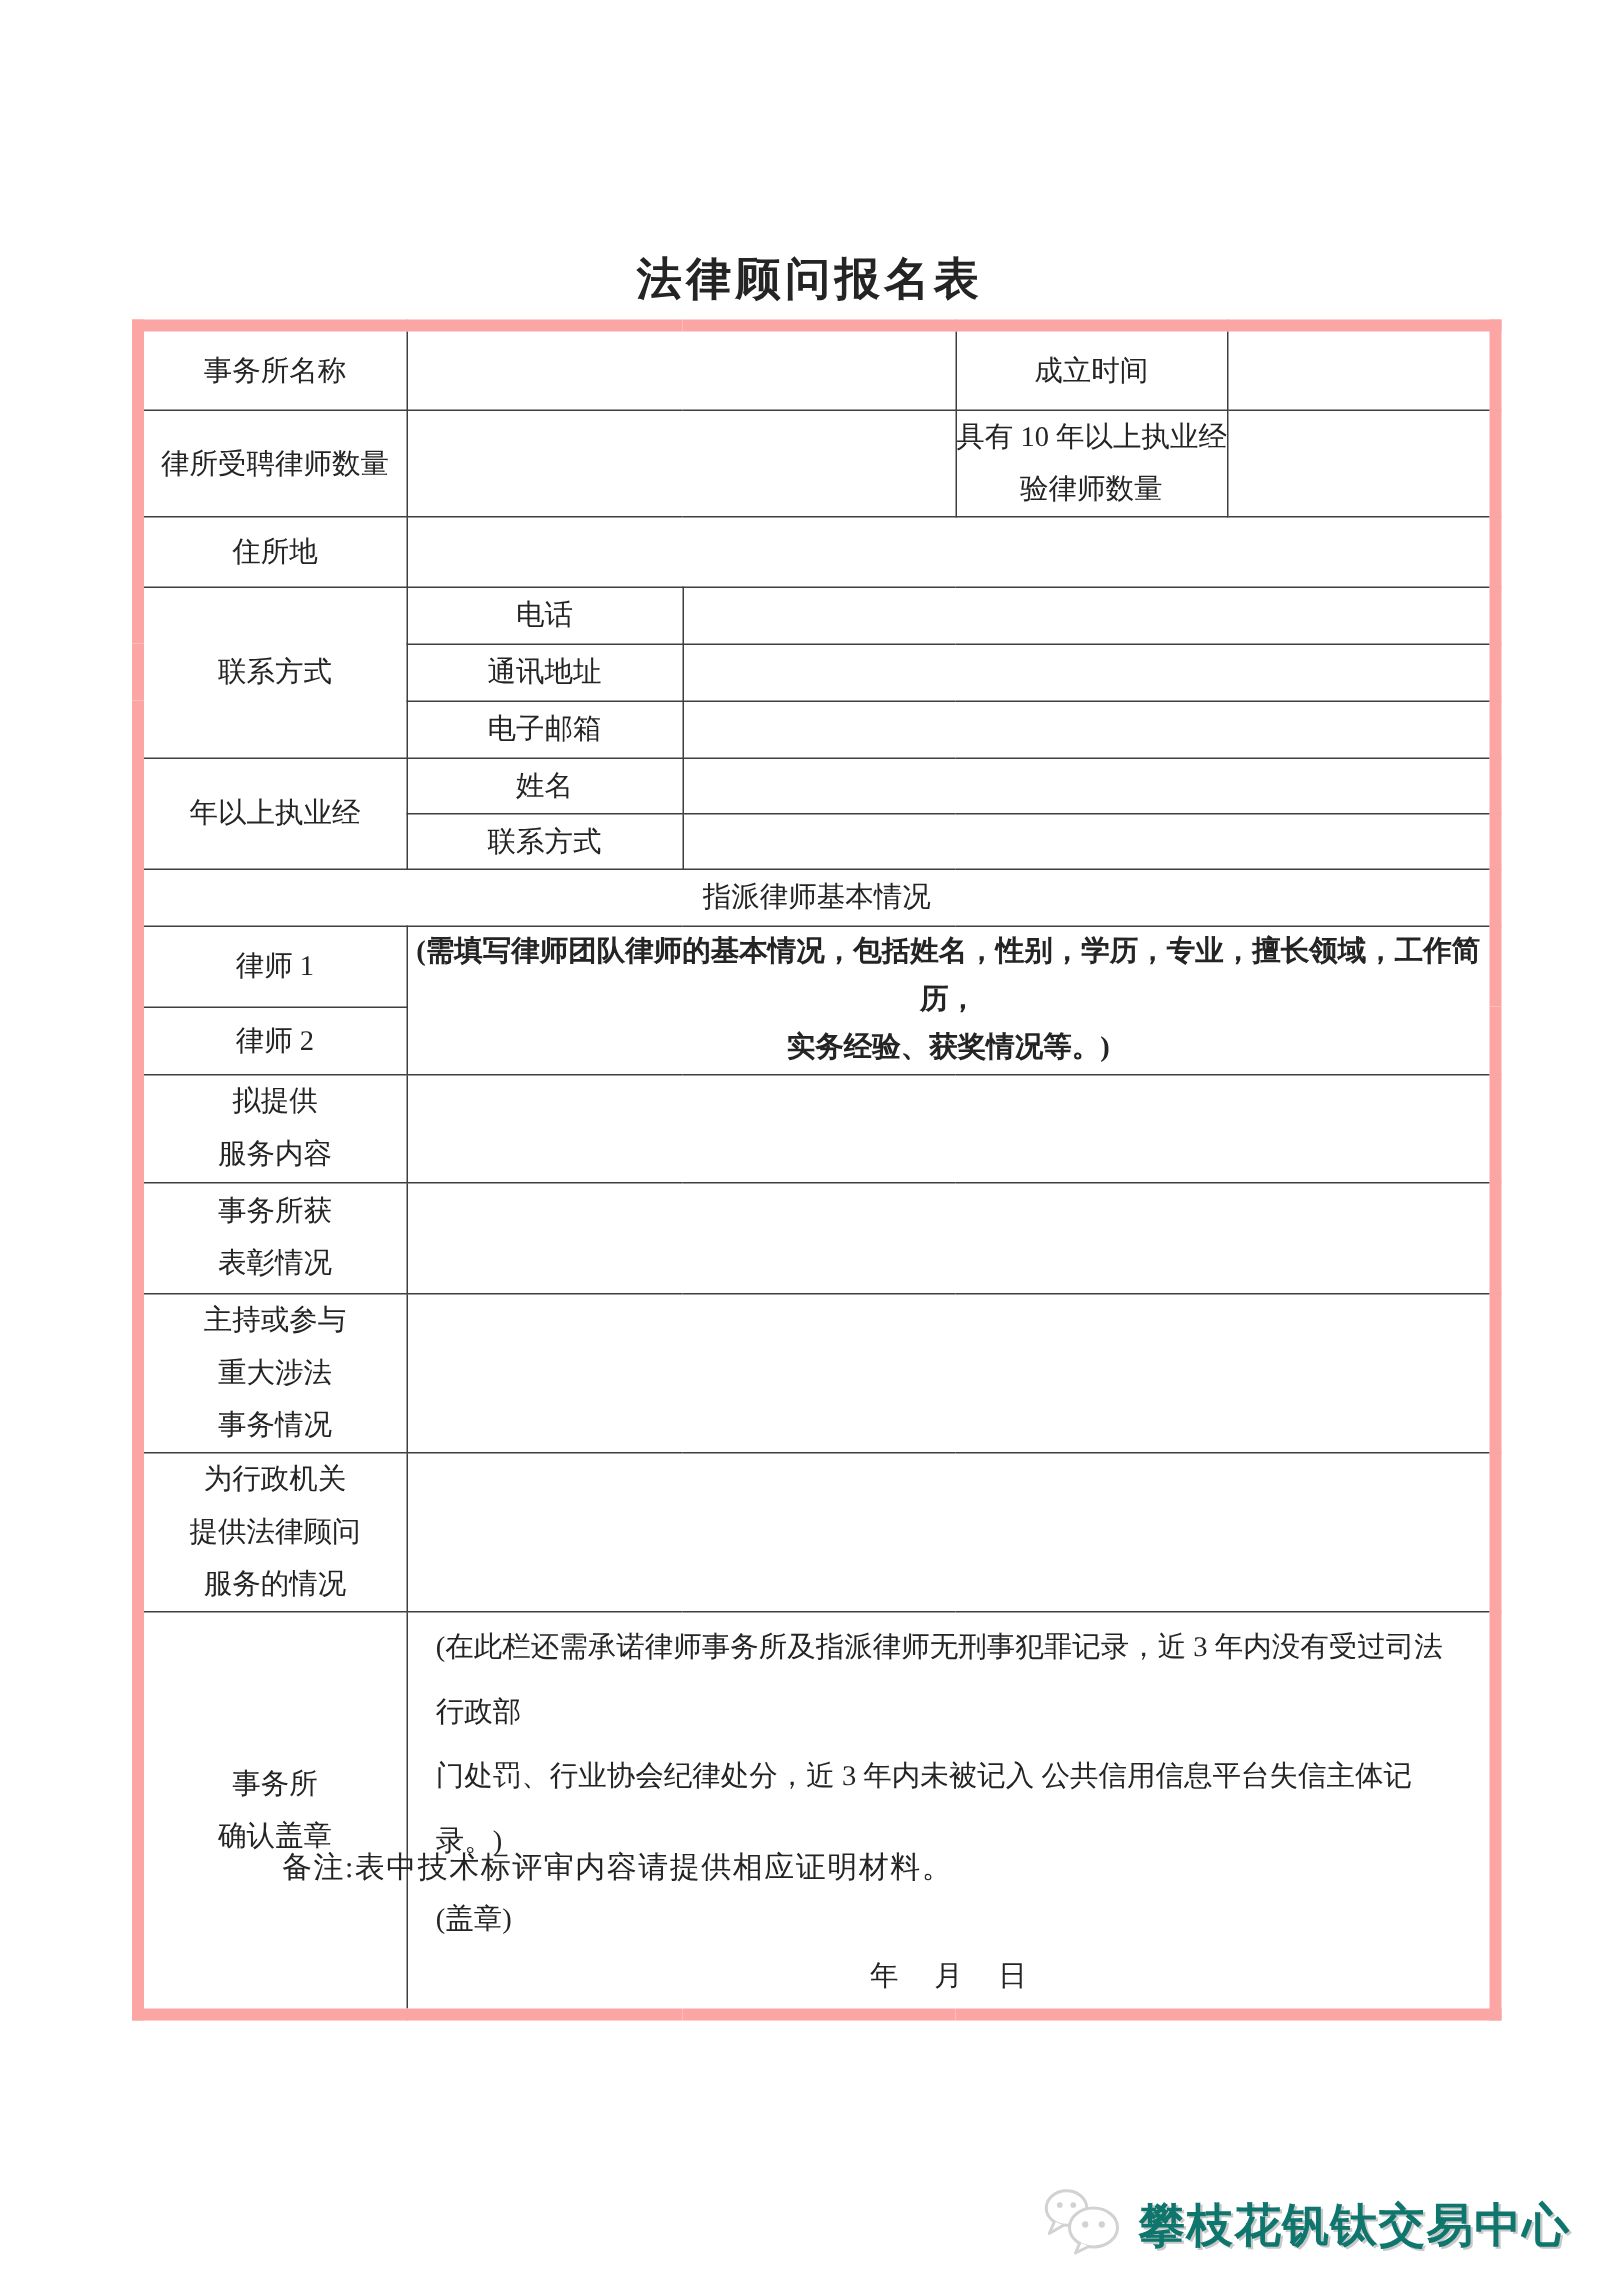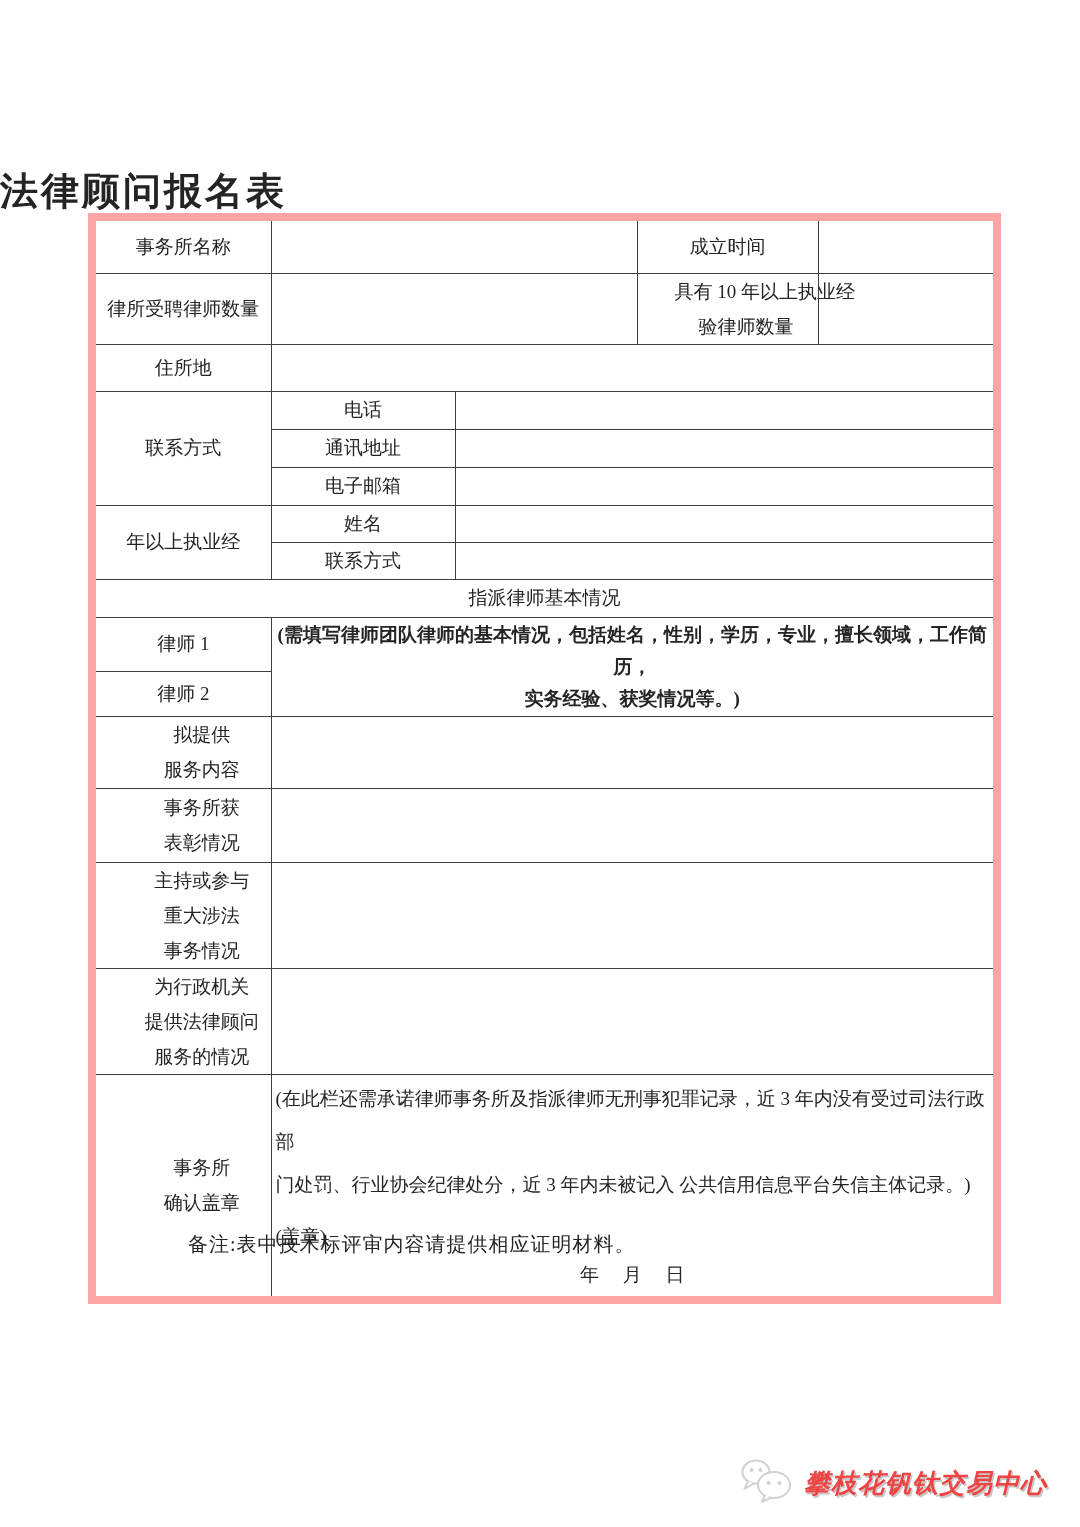--- a/index.html
+++ b/index.html
@@ -10,21 +10,22 @@
     position: relative;
     font-family: "Liberation Serif", "DejaVu Serif", serif;
     color: #242424;
     overflow: hidden;
   }
   .doc-title {
     position: absolute;
     top: 166px;
     left: 0;
     width: 100%;
-    font-size: 38px;
+    text-align: center;
+    font-size: 30px;
     font-weight: bold;
     letter-spacing: 3px;
   }
   table.form-table {
     position: absolute;
     left: 88px;
     top: 213px;
     width: 905px;
     border-collapse: collapse;
     table-layout: fixed;
@@ -34,35 +35,34 @@
     font-size: 19px;
     vertical-align: middle;
   }
   table.form-table { border: 8px solid #fca5a5; }
   td.lbl {
     text-align: center;
   }
   td.ml {
     white-space: pre;
     line-height: 35px;
-    padding-left: 37px;
   }
   td.val { background: #ffffff; }
   td.section-hdr { text-align: center; }
   td.note-cell {
     vertical-align: top;
     text-align: center;
     padding: 1px 6px;
     line-height: 32px;
     white-space: pre-line;
     font-weight: bold;
   }
   td.seal-cell {
     vertical-align: top;
-    padding: 2px 4px;
+    padding: 2px 19px;
   }
   .seal-note {
     text-align: left;
     line-height: 43px;
     white-space: pre-line;
     font-size: 19px;
   }
   .seal-stamp {
     text-align: left;
     margin-top: 12px;
@@ -85,25 +85,24 @@
     position: absolute;
     top: 1458px;
     right: 33px;
     display: flex;
     align-items: center;
     gap: 10px;
   }
   .watermark-text {
     font-family: "Liberation Sans", "DejaVu Sans", sans-serif;
     font-weight: bold;
-    font-size: 26px;
+    font-size: 31px;
     letter-spacing: 1px;
-    color: #ef4444;
+    color: #0f766e;
     text-shadow: 1.5px 1.5px 0 #c8c8c8, -1px -1px 0 #ffffff;
-    font-style: italic;
   }
 </style>
 </head>
 <body>
 
 <div class="doc-title">法律顾问报名表</div>
 
 <table class="form-table">
   <colgroup>
     <col style="width:179px">

